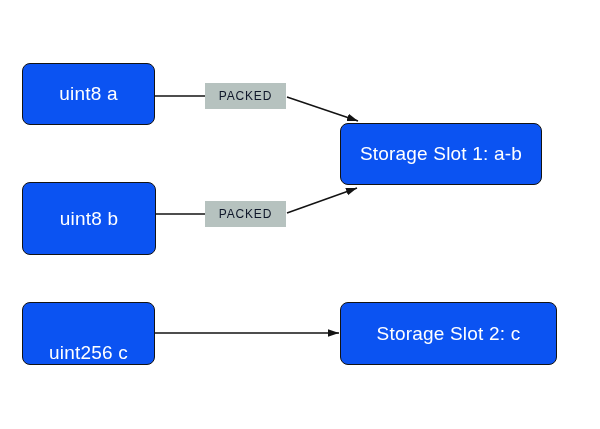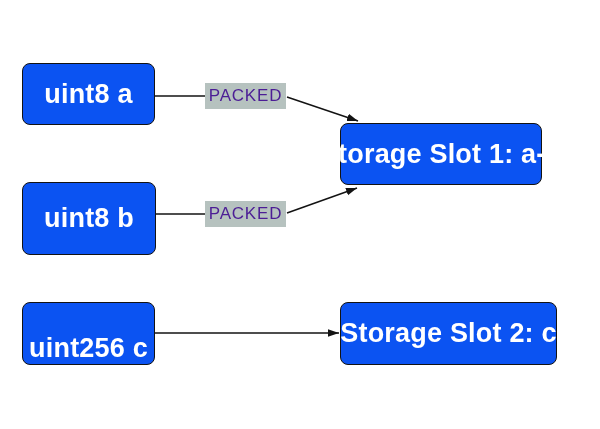--- a/index.html
+++ b/index.html
@@ -15,39 +15,39 @@
     position: absolute;
     left: 0; top: 0;
     width: 600px; height: 429px;
   }
   .node {
     position: absolute;
     background: #0b53f2;
     border: 1.5px solid #131313;
     border-radius: 8px;
     color: #ffffff;
-    font-weight: 700;
-    font-size: 27px;
+    font-weight: 400;
+    font-size: 19px;
     letter-spacing: 0.2px;
     display: flex;
     align-items: center;
     justify-content: center;
     box-sizing: border-box;
     white-space: nowrap;
   }
   .node-uint8-a   { left: 22px;  top: 63px;  width: 133px; height: 62px; }
   .node-uint8-b   { left: 22px;  top: 182px; width: 134px; height: 73px; }
   .node-uint256-c { left: 22px;  top: 302px; width: 133px; height: 63px; align-items: flex-end; }
   .node-slot1     { left: 340px; top: 123px; width: 202px; height: 62px; }
   .node-slot2     { left: 340px; top: 302px; width: 217px; height: 63px; }
   .edge-label {
     position: absolute;
     background: #b6c2bf;
-    color: #4c1d95;
-    font-size: 17px;
+    color: #0f172a;
+    font-size: 12px;
     letter-spacing: 0.8px;
     display: flex;
     align-items: center;
     justify-content: center;
     box-sizing: border-box;
     white-space: nowrap;
   }
   .edge-label-a { left: 205px; top: 83px;  width: 81px; height: 26px; }
   .edge-label-b { left: 205px; top: 201px; width: 81px; height: 26px; }
 </style>

